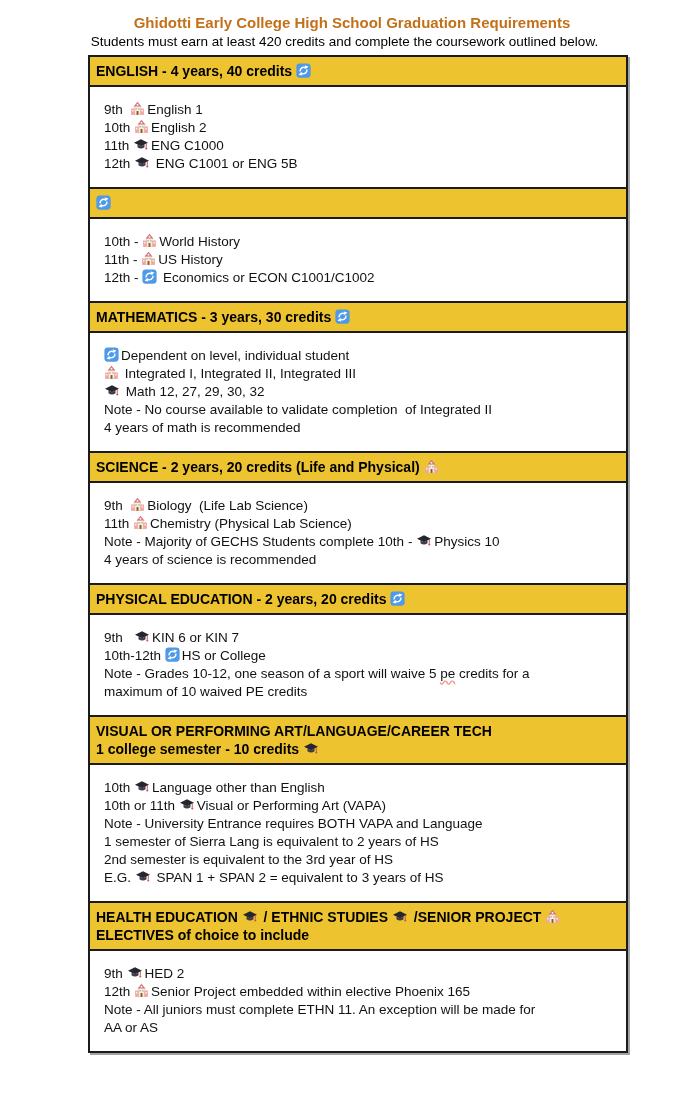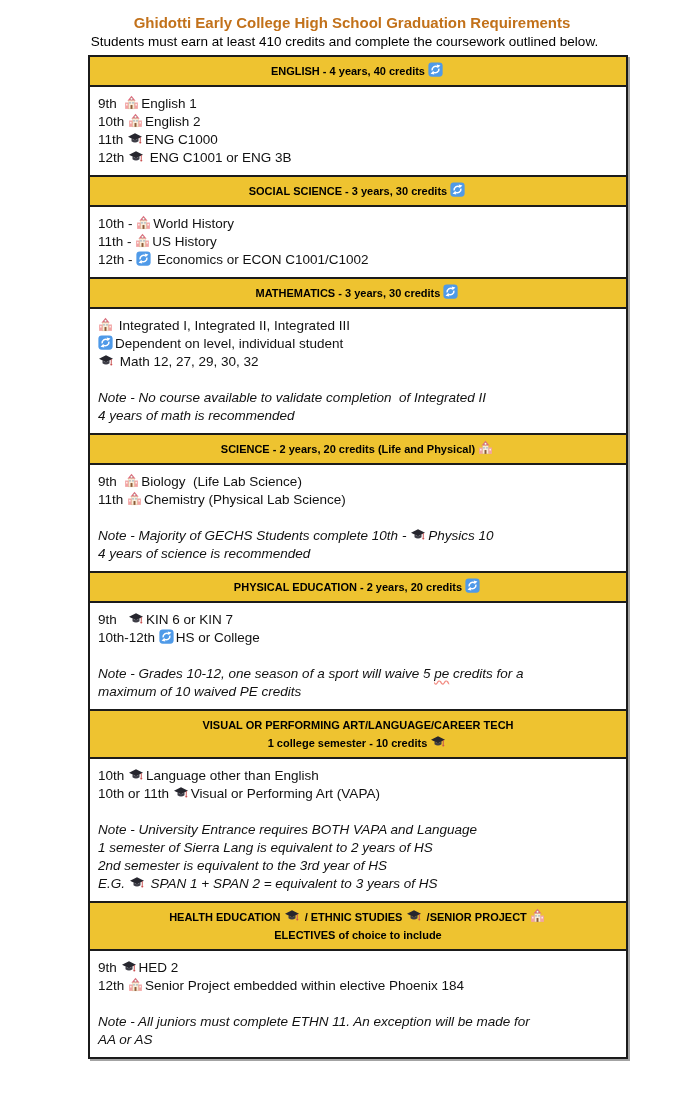--- a/index.html
+++ b/index.html
@@ -18,47 +18,47 @@
   .req-table {
     margin:6px 0 0 88px; width:540px;
     border:2px solid var(--border-color,#1b1b1b);
     box-shadow:2px 2px 0 #a3a3a3;
     background:#fff;
   }
   .sec-header {
     background:var(--header-bg,#eec330);
     border-top:2px solid var(--border-color,#1b1b1b);
     border-bottom:2px solid var(--border-color,#1b1b1b);
-    text-align:center; font-weight:bold; font-size:11px;
+    font-weight:bold; font-size:14px;
     line-height:18px; padding:5px 6px; color:#000;
     white-space:pre-wrap;
   }
   .sec-header:first-child { border-top:none; }
   .sec-body {
-    background:#fff; padding:8px; font-size:13.5px; line-height:18px;
+    background:#fff; padding:14px; font-size:13.5px; line-height:18px;
     white-space:pre-wrap;
   }
-  .notes { margin-top:18px; font-style:italic; }
+  .notes { }
   .note-line { }
   .icon {
     display:inline-block; vertical-align:-2px; line-height:0; margin-right:2px;
   }
   .icon svg { display:inline-block; }
   .spell {
     text-decoration:underline;
     text-decoration-style:wavy;
     text-decoration-color:#f28b82;
     text-underline-offset:2px;
   }
 </style>
 </head>
 <body>
 
 <div class="page-title">Ghidotti Early College High School Graduation Requirements</div>
-<div class="page-subtitle">Students must earn at least 410 credits and complete the coursework outlined below.</div>
+<div class="page-subtitle">Students must earn at least 420 credits and complete the coursework outlined below.</div>
 
 <div class="req-table">
     <div class="sec-header"><div><span>ENGLISH - 4 years, 40 credits </span><span class="icon"><svg width="15" height="15" viewBox="0 0 20 20">
     <rect x="0.5" y="0.5" width="19" height="19" rx="4.5" fill="#4f9ae8"></rect>
     <path d="M5.5 11.3 A4.9 4.9 0 0 1 13.0 6.4" fill="none" stroke="#fff" stroke-width="2"></path>
     <polygon points="11.6,3.2 16.6,4.5 12.8,8.2" fill="#fff"></polygon>
     <path d="M14.5 8.7 A4.9 4.9 0 0 1 7.0 13.6" fill="none" stroke="#fff" stroke-width="2"></path>
     <polygon points="8.4,16.8 3.4,15.5 7.2,11.8" fill="#fff"></polygon>
   </svg></span></div></div>
     <div class="sec-body"><div class="row"><span>9th  </span><span class="icon"><svg width="15" height="15" viewBox="0 0 20 20">
@@ -86,22 +86,22 @@
   </svg></span><span>English 2</span></div><div class="row"><span>11th </span><span class="icon"><svg width="16" height="14" viewBox="0 0 20 18">
     <polygon points="10,1.5 19,6 10,10.5 1,6" fill="#26262e"></polygon>
     <path d="M5.5 8.2 v3.6 c3 2.2 6 2.2 9 0 v-3.6 l-4.5 2.3 z" fill="#3c3c46"></path>
     <line x1="16.8" y1="6.6" x2="16.8" y2="12.4" stroke="#c94f4f" stroke-width="1.2"></line>
     <circle cx="16.8" cy="13.5" r="1.3" fill="#c94f4f"></circle>
   </svg></span><span>ENG C1000</span></div><div class="row"><span>12th </span><span class="icon"><svg width="16" height="14" viewBox="0 0 20 18">
     <polygon points="10,1.5 19,6 10,10.5 1,6" fill="#26262e"></polygon>
     <path d="M5.5 8.2 v3.6 c3 2.2 6 2.2 9 0 v-3.6 l-4.5 2.3 z" fill="#3c3c46"></path>
     <line x1="16.8" y1="6.6" x2="16.8" y2="12.4" stroke="#c94f4f" stroke-width="1.2"></line>
     <circle cx="16.8" cy="13.5" r="1.3" fill="#c94f4f"></circle>
-  </svg></span><span> ENG C1001 or ENG 3B</span></div></div>
-    <div class="sec-header"><div><span>SOCIAL SCIENCE - 3 years, 30 credits </span><span class="icon"><svg width="15" height="15" viewBox="0 0 20 20">
+  </svg></span><span> ENG C1001 or ENG 5B</span></div></div>
+    <div class="sec-header"><div><span class="icon"><svg width="15" height="15" viewBox="0 0 20 20">
     <rect x="0.5" y="0.5" width="19" height="19" rx="4.5" fill="#4f9ae8"></rect>
     <path d="M5.5 11.3 A4.9 4.9 0 0 1 13.0 6.4" fill="none" stroke="#fff" stroke-width="2"></path>
     <polygon points="11.6,3.2 16.6,4.5 12.8,8.2" fill="#fff"></polygon>
     <path d="M14.5 8.7 A4.9 4.9 0 0 1 7.0 13.6" fill="none" stroke="#fff" stroke-width="2"></path>
     <polygon points="8.4,16.8 3.4,15.5 7.2,11.8" fill="#fff"></polygon>
   </svg></span></div></div>
     <div class="sec-body"><div class="row"><span>10th - </span><span class="icon"><svg width="15" height="15" viewBox="0 0 20 20">
     <rect x="1.5" y="10" width="6" height="8.5" fill="#f2a3a3"></rect>
     <rect x="12.5" y="10" width="6" height="8.5" fill="#f2a3a3"></rect>
     <rect x="2.8" y="11.8" width="1.9" height="2.2" fill="#fdf3f3"></rect>
@@ -131,37 +131,37 @@
     <polygon points="8.4,16.8 3.4,15.5 7.2,11.8" fill="#fff"></polygon>
   </svg></span><span> Economics or ECON C1001/C1002</span></div></div>
     <div class="sec-header"><div><span>MATHEMATICS - 3 years, 30 credits </span><span class="icon"><svg width="15" height="15" viewBox="0 0 20 20">
     <rect x="0.5" y="0.5" width="19" height="19" rx="4.5" fill="#4f9ae8"></rect>
     <path d="M5.5 11.3 A4.9 4.9 0 0 1 13.0 6.4" fill="none" stroke="#fff" stroke-width="2"></path>
     <polygon points="11.6,3.2 16.6,4.5 12.8,8.2" fill="#fff"></polygon>
     <path d="M14.5 8.7 A4.9 4.9 0 0 1 7.0 13.6" fill="none" stroke="#fff" stroke-width="2"></path>
     <polygon points="8.4,16.8 3.4,15.5 7.2,11.8" fill="#fff"></polygon>
   </svg></span></div></div>
     <div class="sec-body"><div class="row"><span class="icon"><svg width="15" height="15" viewBox="0 0 20 20">
-    <rect x="1.5" y="10" width="6" height="8.5" fill="#f2a3a3"></rect>
-    <rect x="12.5" y="10" width="6" height="8.5" fill="#f2a3a3"></rect>
-    <rect x="2.8" y="11.8" width="1.9" height="2.2" fill="#fdf3f3"></rect>
-    <rect x="15.3" y="11.8" width="1.9" height="2.2" fill="#fdf3f3"></rect>
-    <polygon points="10,1 15.4,7.5 4.6,7.5" fill="#e2697d"></polygon>
-    <rect x="6.2" y="7.5" width="7.6" height="11" fill="#f9ecd9" stroke="#d9b48a" stroke-width="0.5"></rect>
-    <circle cx="10" cy="5" r="1.5" fill="#fff" stroke="#998877" stroke-width="0.5"></circle>
-    <rect x="7.1" y="9.4" width="1.8" height="2.1" fill="#9db6c6"></rect>
-    <rect x="11.1" y="9.4" width="1.8" height="2.1" fill="#9db6c6"></rect>
-    <rect x="8.7" y="13.4" width="2.6" height="5.1" fill="#8a5a35"></rect>
-  </svg></span><span> Integrated I, Integrated II, Integrated III</span></div><div class="row"><span class="icon"><svg width="15" height="15" viewBox="0 0 20 20">
-    <rect x="0.5" y="0.5" width="19" height="19" rx="4.5" fill="#4f9ae8"></rect>
-    <path d="M5.5 11.3 A4.9 4.9 0 0 1 13.0 6.4" fill="none" stroke="#fff" stroke-width="2"></path>
-    <polygon points="11.6,3.2 16.6,4.5 12.8,8.2" fill="#fff"></polygon>
-    <path d="M14.5 8.7 A4.9 4.9 0 0 1 7.0 13.6" fill="none" stroke="#fff" stroke-width="2"></path>
-    <polygon points="8.4,16.8 3.4,15.5 7.2,11.8" fill="#fff"></polygon>
-  </svg></span><span>Dependent on level, individual student</span></div><div class="row"><span class="icon"><svg width="16" height="14" viewBox="0 0 20 18">
+    <rect x="0.5" y="0.5" width="19" height="19" rx="4.5" fill="#4f9ae8"></rect>
+    <path d="M5.5 11.3 A4.9 4.9 0 0 1 13.0 6.4" fill="none" stroke="#fff" stroke-width="2"></path>
+    <polygon points="11.6,3.2 16.6,4.5 12.8,8.2" fill="#fff"></polygon>
+    <path d="M14.5 8.7 A4.9 4.9 0 0 1 7.0 13.6" fill="none" stroke="#fff" stroke-width="2"></path>
+    <polygon points="8.4,16.8 3.4,15.5 7.2,11.8" fill="#fff"></polygon>
+  </svg></span><span>Dependent on level, individual student</span></div><div class="row"><span class="icon"><svg width="15" height="15" viewBox="0 0 20 20">
+    <rect x="1.5" y="10" width="6" height="8.5" fill="#f2a3a3"></rect>
+    <rect x="12.5" y="10" width="6" height="8.5" fill="#f2a3a3"></rect>
+    <rect x="2.8" y="11.8" width="1.9" height="2.2" fill="#fdf3f3"></rect>
+    <rect x="15.3" y="11.8" width="1.9" height="2.2" fill="#fdf3f3"></rect>
+    <polygon points="10,1 15.4,7.5 4.6,7.5" fill="#e2697d"></polygon>
+    <rect x="6.2" y="7.5" width="7.6" height="11" fill="#f9ecd9" stroke="#d9b48a" stroke-width="0.5"></rect>
+    <circle cx="10" cy="5" r="1.5" fill="#fff" stroke="#998877" stroke-width="0.5"></circle>
+    <rect x="7.1" y="9.4" width="1.8" height="2.1" fill="#9db6c6"></rect>
+    <rect x="11.1" y="9.4" width="1.8" height="2.1" fill="#9db6c6"></rect>
+    <rect x="8.7" y="13.4" width="2.6" height="5.1" fill="#8a5a35"></rect>
+  </svg></span><span> Integrated I, Integrated II, Integrated III</span></div><div class="row"><span class="icon"><svg width="16" height="14" viewBox="0 0 20 18">
     <polygon points="10,1.5 19,6 10,10.5 1,6" fill="#26262e"></polygon>
     <path d="M5.5 8.2 v3.6 c3 2.2 6 2.2 9 0 v-3.6 l-4.5 2.3 z" fill="#3c3c46"></path>
     <line x1="16.8" y1="6.6" x2="16.8" y2="12.4" stroke="#c94f4f" stroke-width="1.2"></line>
     <circle cx="16.8" cy="13.5" r="1.3" fill="#c94f4f"></circle>
   </svg></span><span> Math 12, 27, 29, 30, 32</span></div><div class="notes"><div class="note-line"><span>Note - No course available to validate completion  of Integrated II</span></div><div class="note-line"><span>4 years of math is recommended</span></div></div></div>
     <div class="sec-header"><div><span>SCIENCE - 2 years, 20 credits (Life and Physical) </span><span class="icon"><svg width="15" height="15" viewBox="0 0 20 20">
     <rect x="1.5" y="10" width="6" height="8.5" fill="#f2a3a3"></rect>
     <rect x="12.5" y="10" width="6" height="8.5" fill="#f2a3a3"></rect>
     <rect x="2.8" y="11.8" width="1.9" height="2.2" fill="#fdf3f3"></rect>
     <rect x="15.3" y="11.8" width="1.9" height="2.2" fill="#fdf3f3"></rect>
@@ -272,14 +272,14 @@
     <rect x="1.5" y="10" width="6" height="8.5" fill="#f2a3a3"></rect>
     <rect x="12.5" y="10" width="6" height="8.5" fill="#f2a3a3"></rect>
     <rect x="2.8" y="11.8" width="1.9" height="2.2" fill="#fdf3f3"></rect>
     <rect x="15.3" y="11.8" width="1.9" height="2.2" fill="#fdf3f3"></rect>
     <polygon points="10,1 15.4,7.5 4.6,7.5" fill="#e2697d"></polygon>
     <rect x="6.2" y="7.5" width="7.6" height="11" fill="#f9ecd9" stroke="#d9b48a" stroke-width="0.5"></rect>
     <circle cx="10" cy="5" r="1.5" fill="#fff" stroke="#998877" stroke-width="0.5"></circle>
     <rect x="7.1" y="9.4" width="1.8" height="2.1" fill="#9db6c6"></rect>
     <rect x="11.1" y="9.4" width="1.8" height="2.1" fill="#9db6c6"></rect>
     <rect x="8.7" y="13.4" width="2.6" height="5.1" fill="#8a5a35"></rect>
-  </svg></span><span>Senior Project embedded within elective Phoenix 184</span></div><div class="notes"><div class="note-line"><span>Note - All juniors must complete ETHN 11. An exception will be made for</span></div><div class="note-line"><span>AA or AS</span></div></div></div>
+  </svg></span><span>Senior Project embedded within elective Phoenix 165</span></div><div class="notes"><div class="note-line"><span>Note - All juniors must complete ETHN 11. An exception will be made for</span></div><div class="note-line"><span>AA or AS</span></div></div></div>
   </div>
 
 </body></html>

